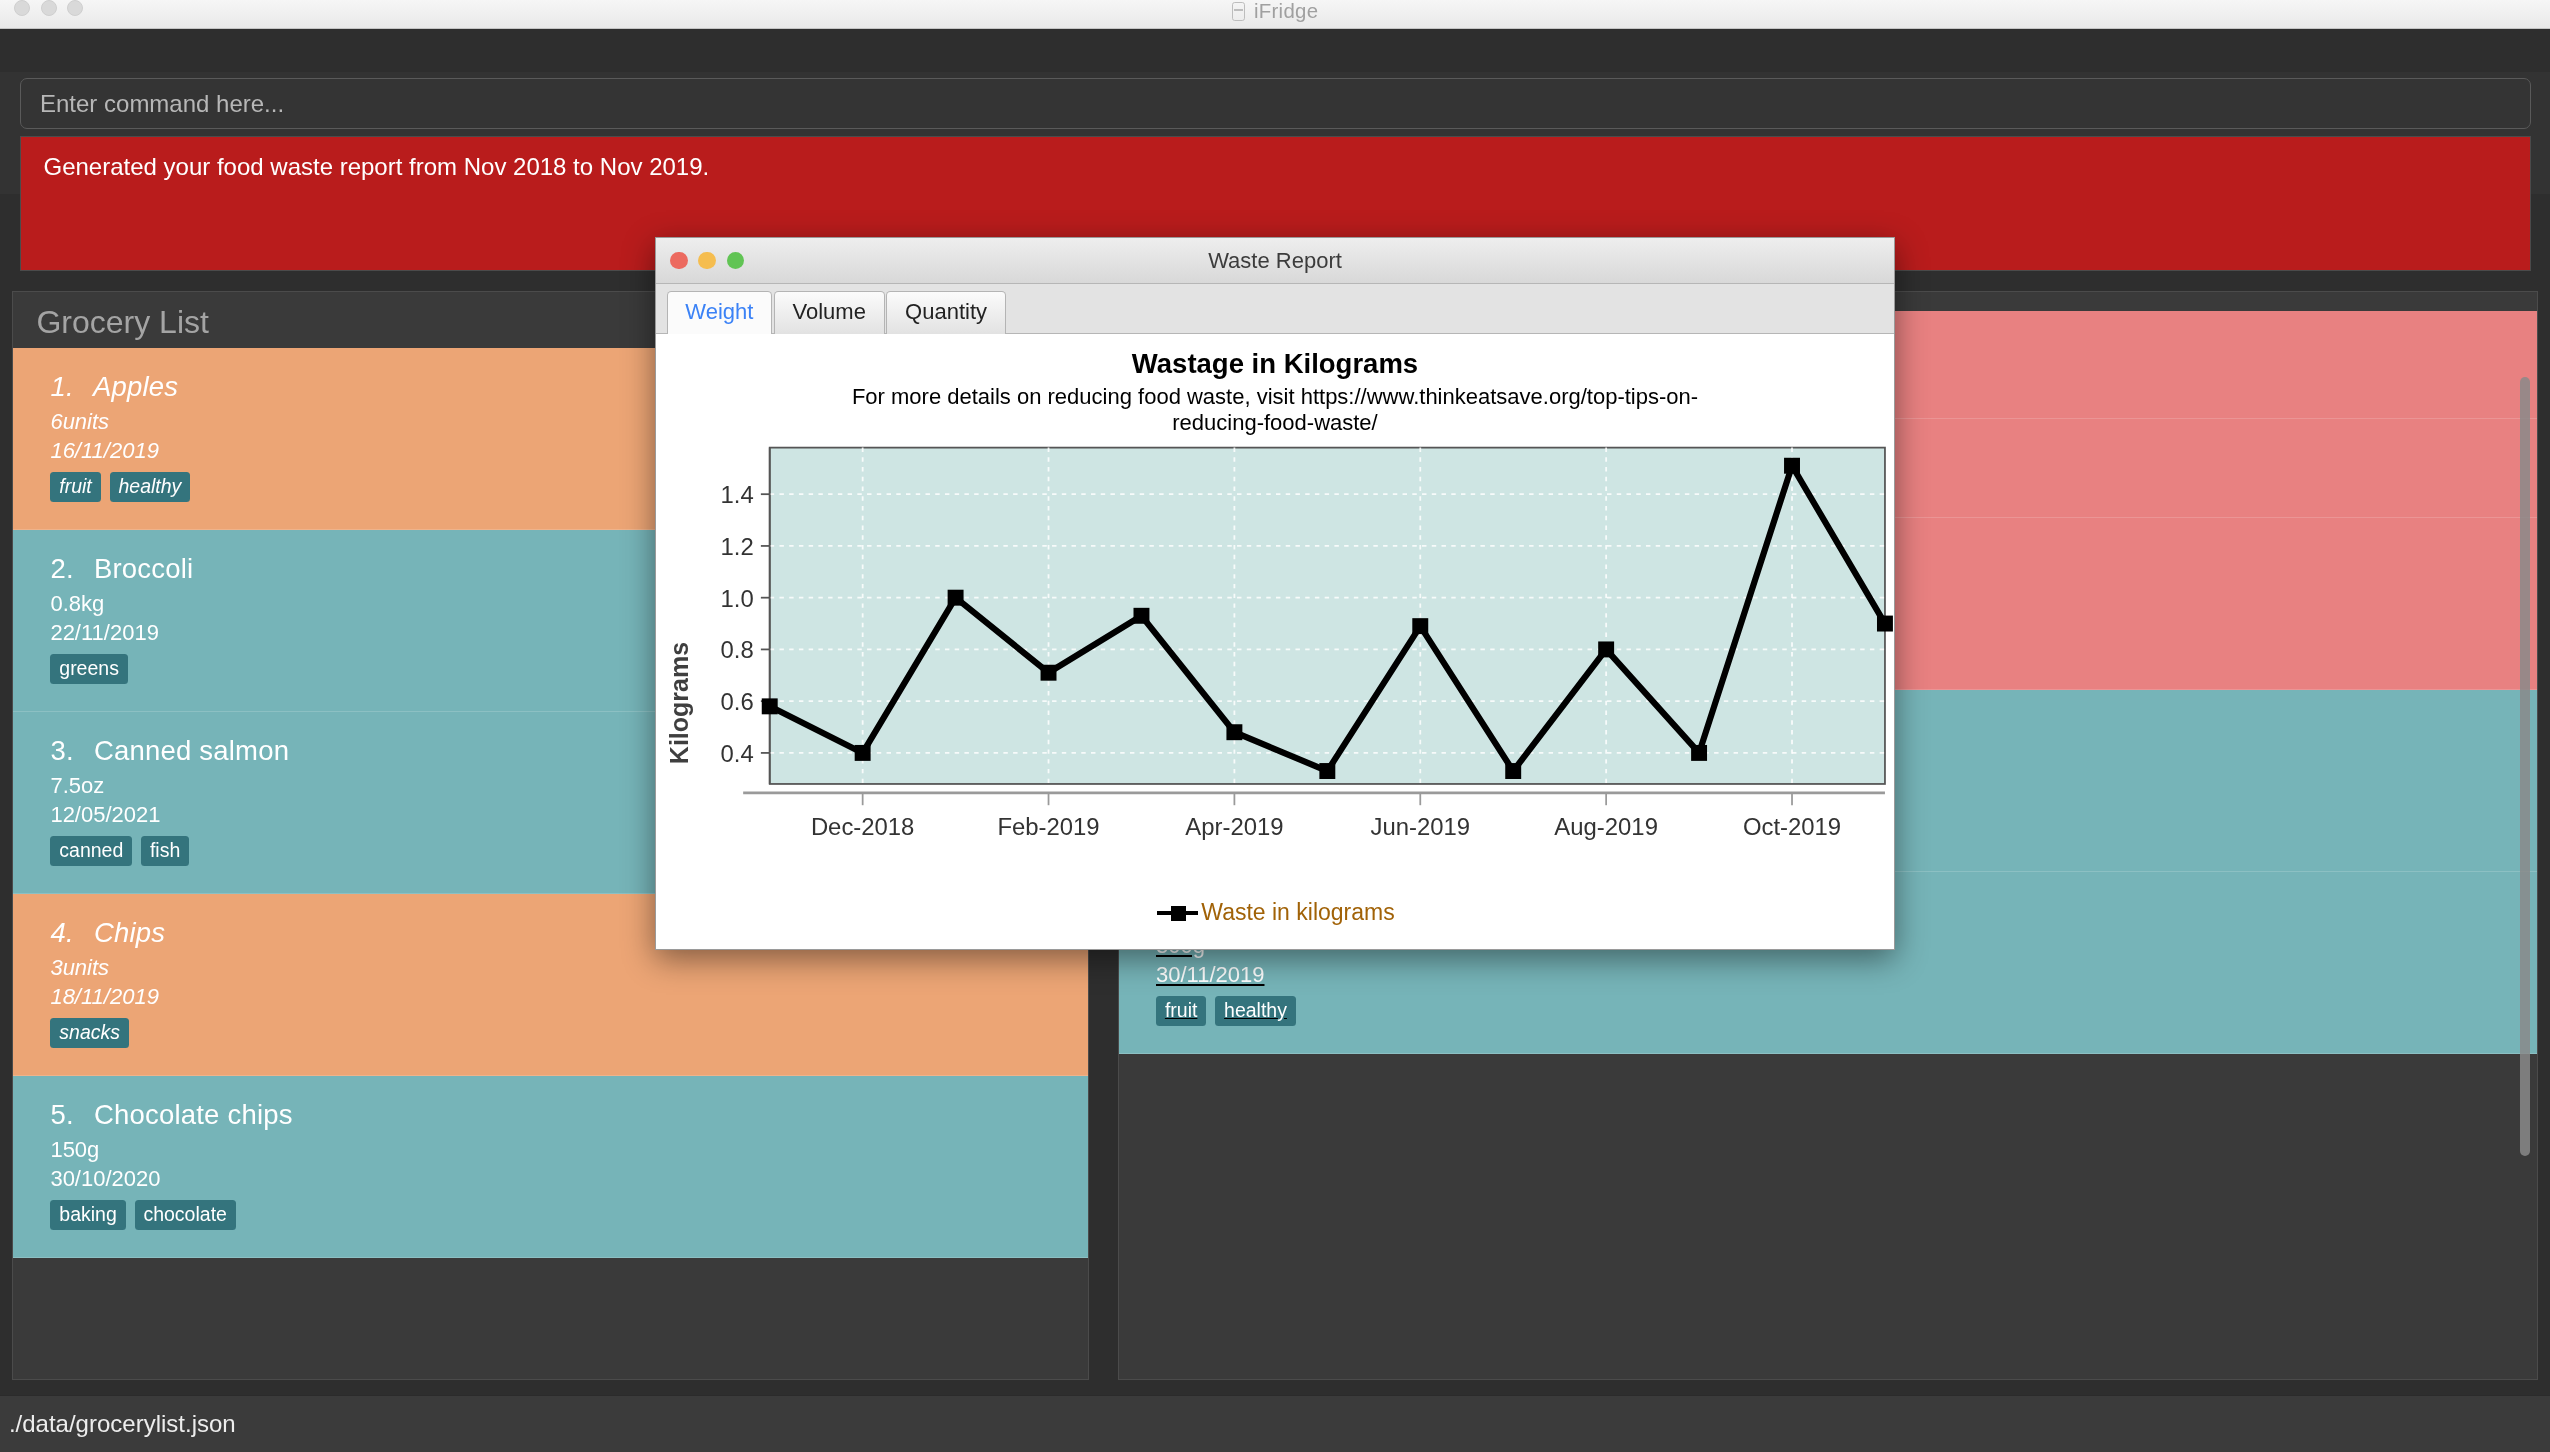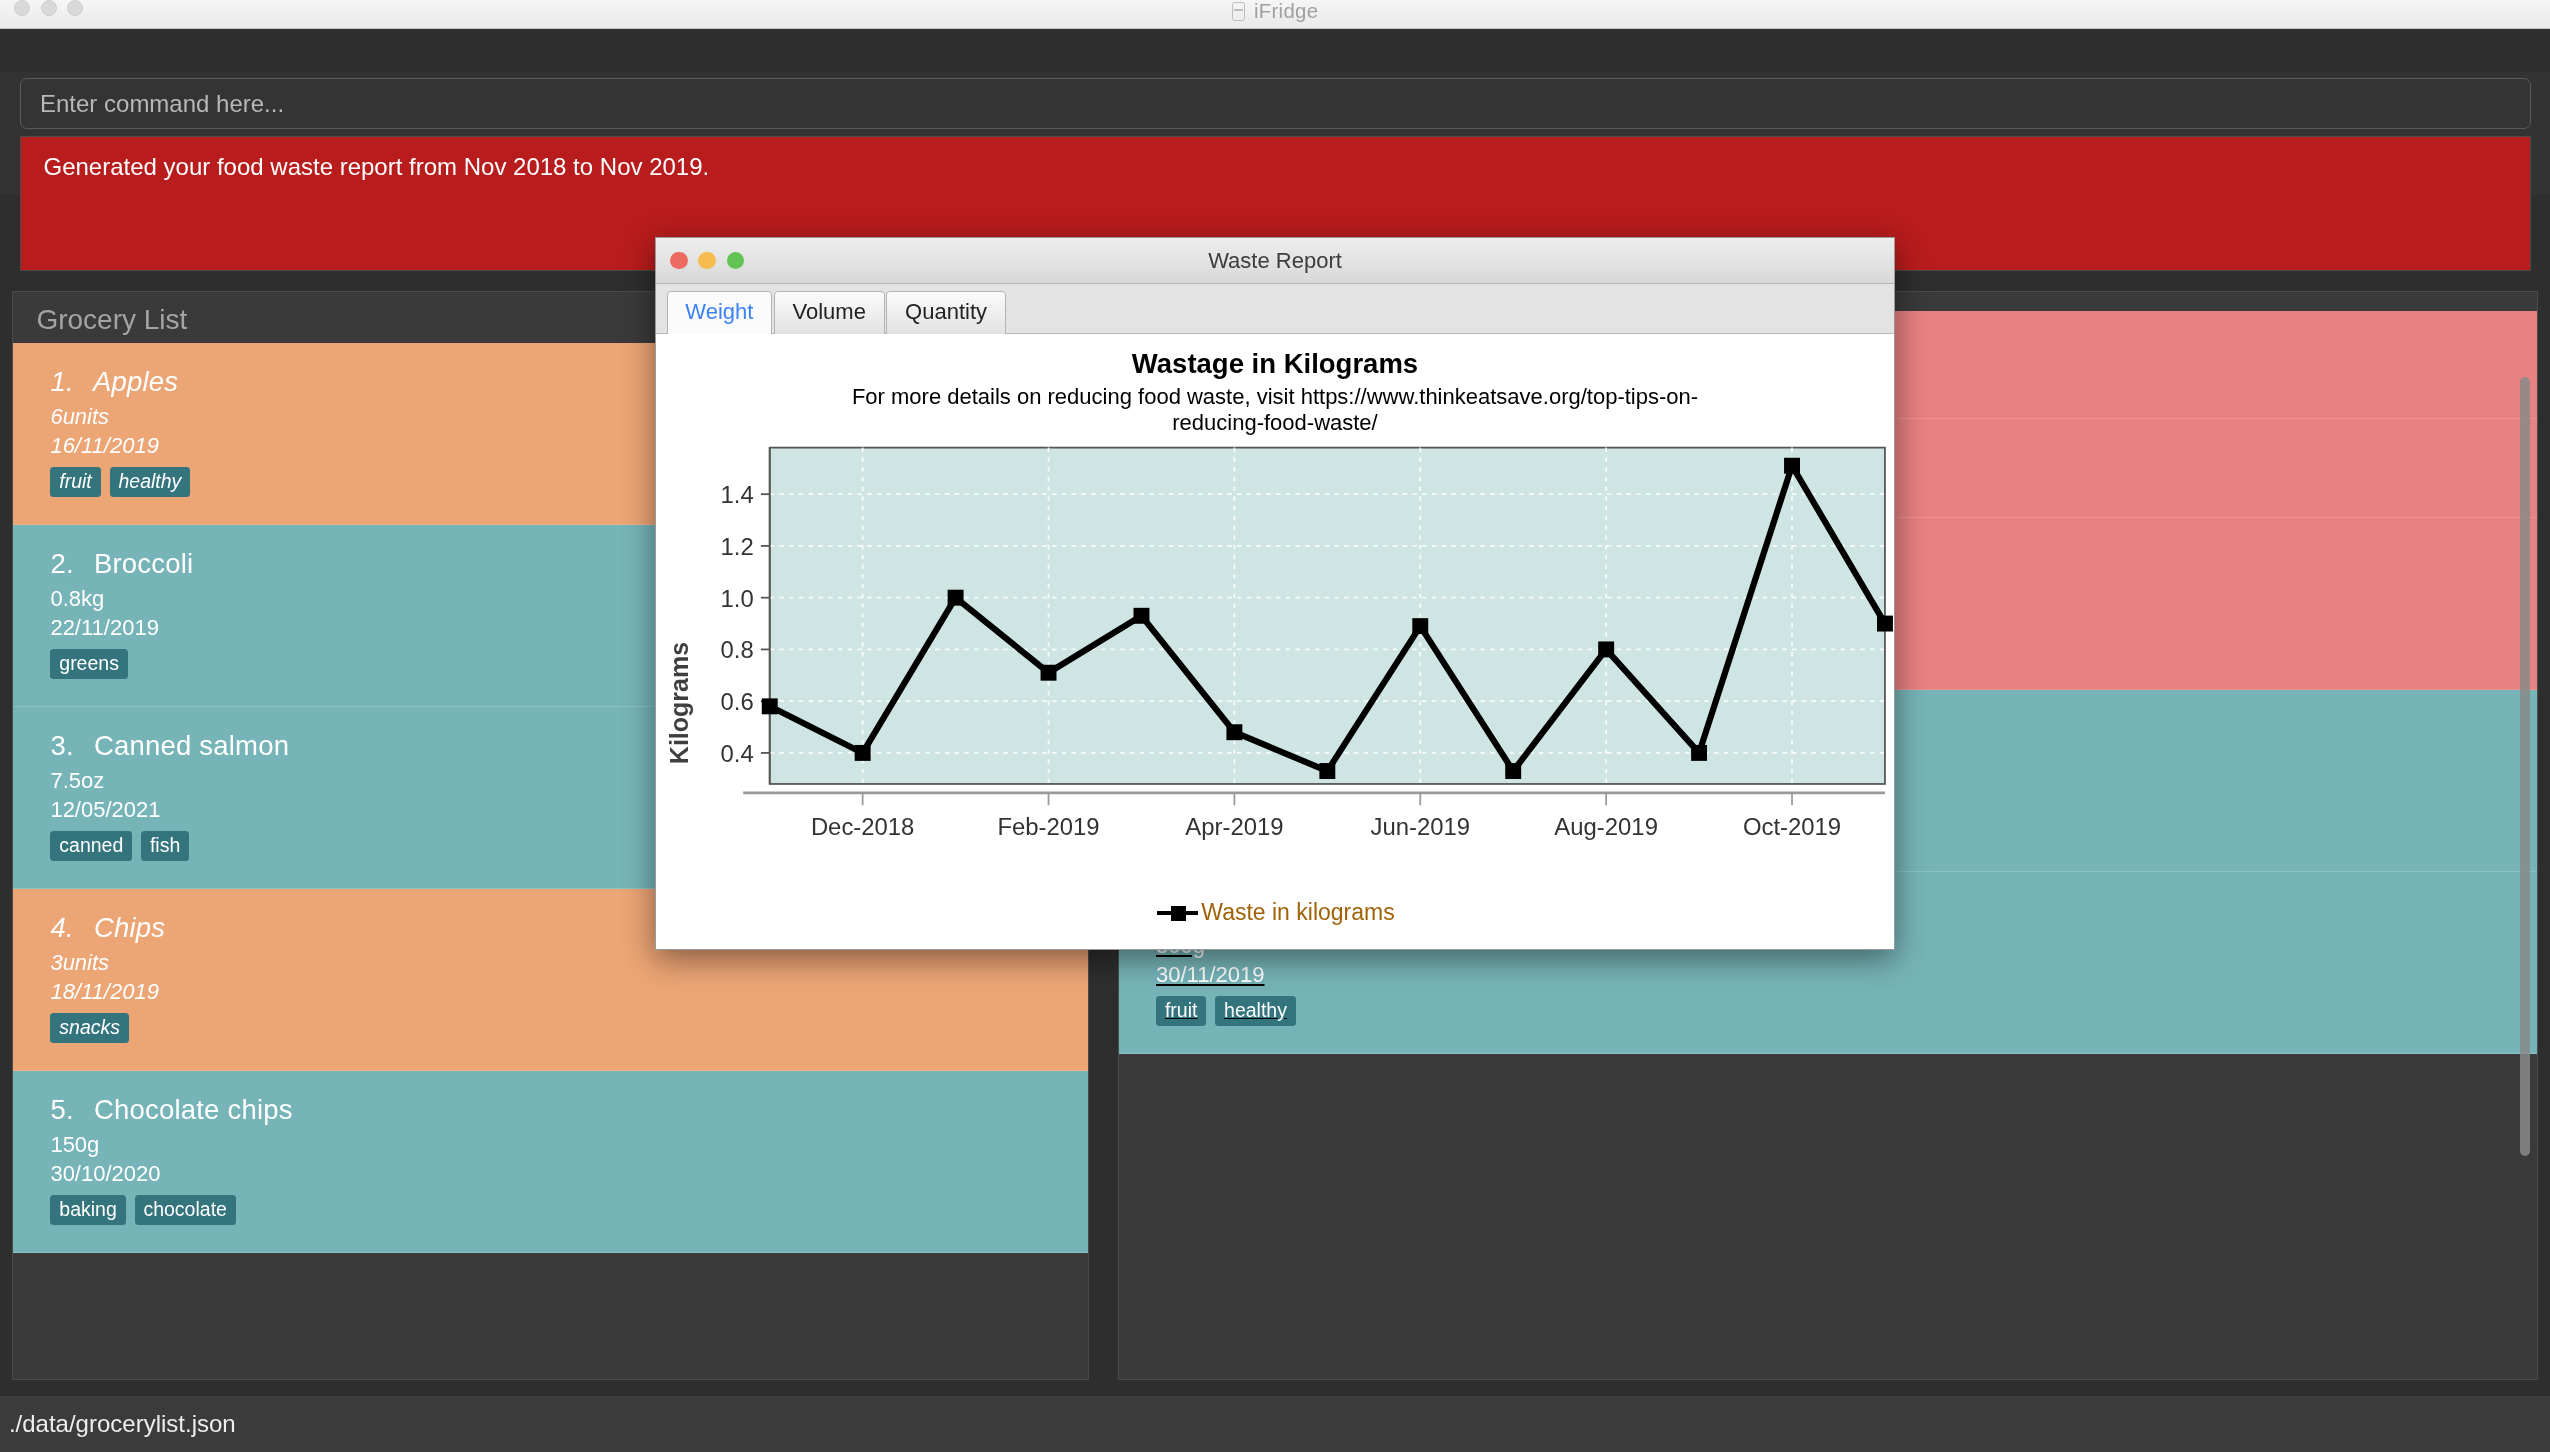--- a/index.html
+++ b/index.html
@@ -73,21 +73,21 @@
   .panes { position: absolute; top: 282px; left: 0; width: 2550px; height: 1114px; background: #2e2e2e; }
 
   .pane {
     position: absolute; top: 8.9px; height: 1089px;
     background: #3a3a3a; border: 0.9px solid #4b4b4b; overflow: hidden;
   }
   .pane-left  { left: 12.4px;   width: 1077px; }
   .pane-right { left: 1118px; width: 1420px; text-decoration: underline; }
 
   .pane-title {
-    color: #a4a4a4; font-size: 28px; padding: 12.4px 23px 7px 23px;
+    color: #a4a4a4; font-size: 32px; padding: 12.4px 23px 7px 23px;
   }
 
   .list { position: relative; }
 
   .card {
     position: relative; padding: 23px 25px 19.5px 37px; color: #ffffff;
     border-bottom: 0.9px solid rgba(255,255,255,.16);
   }
   .card.orange { background: #eca575; font-style: italic; }
   .card.teal   { background: #76b4b8; }

